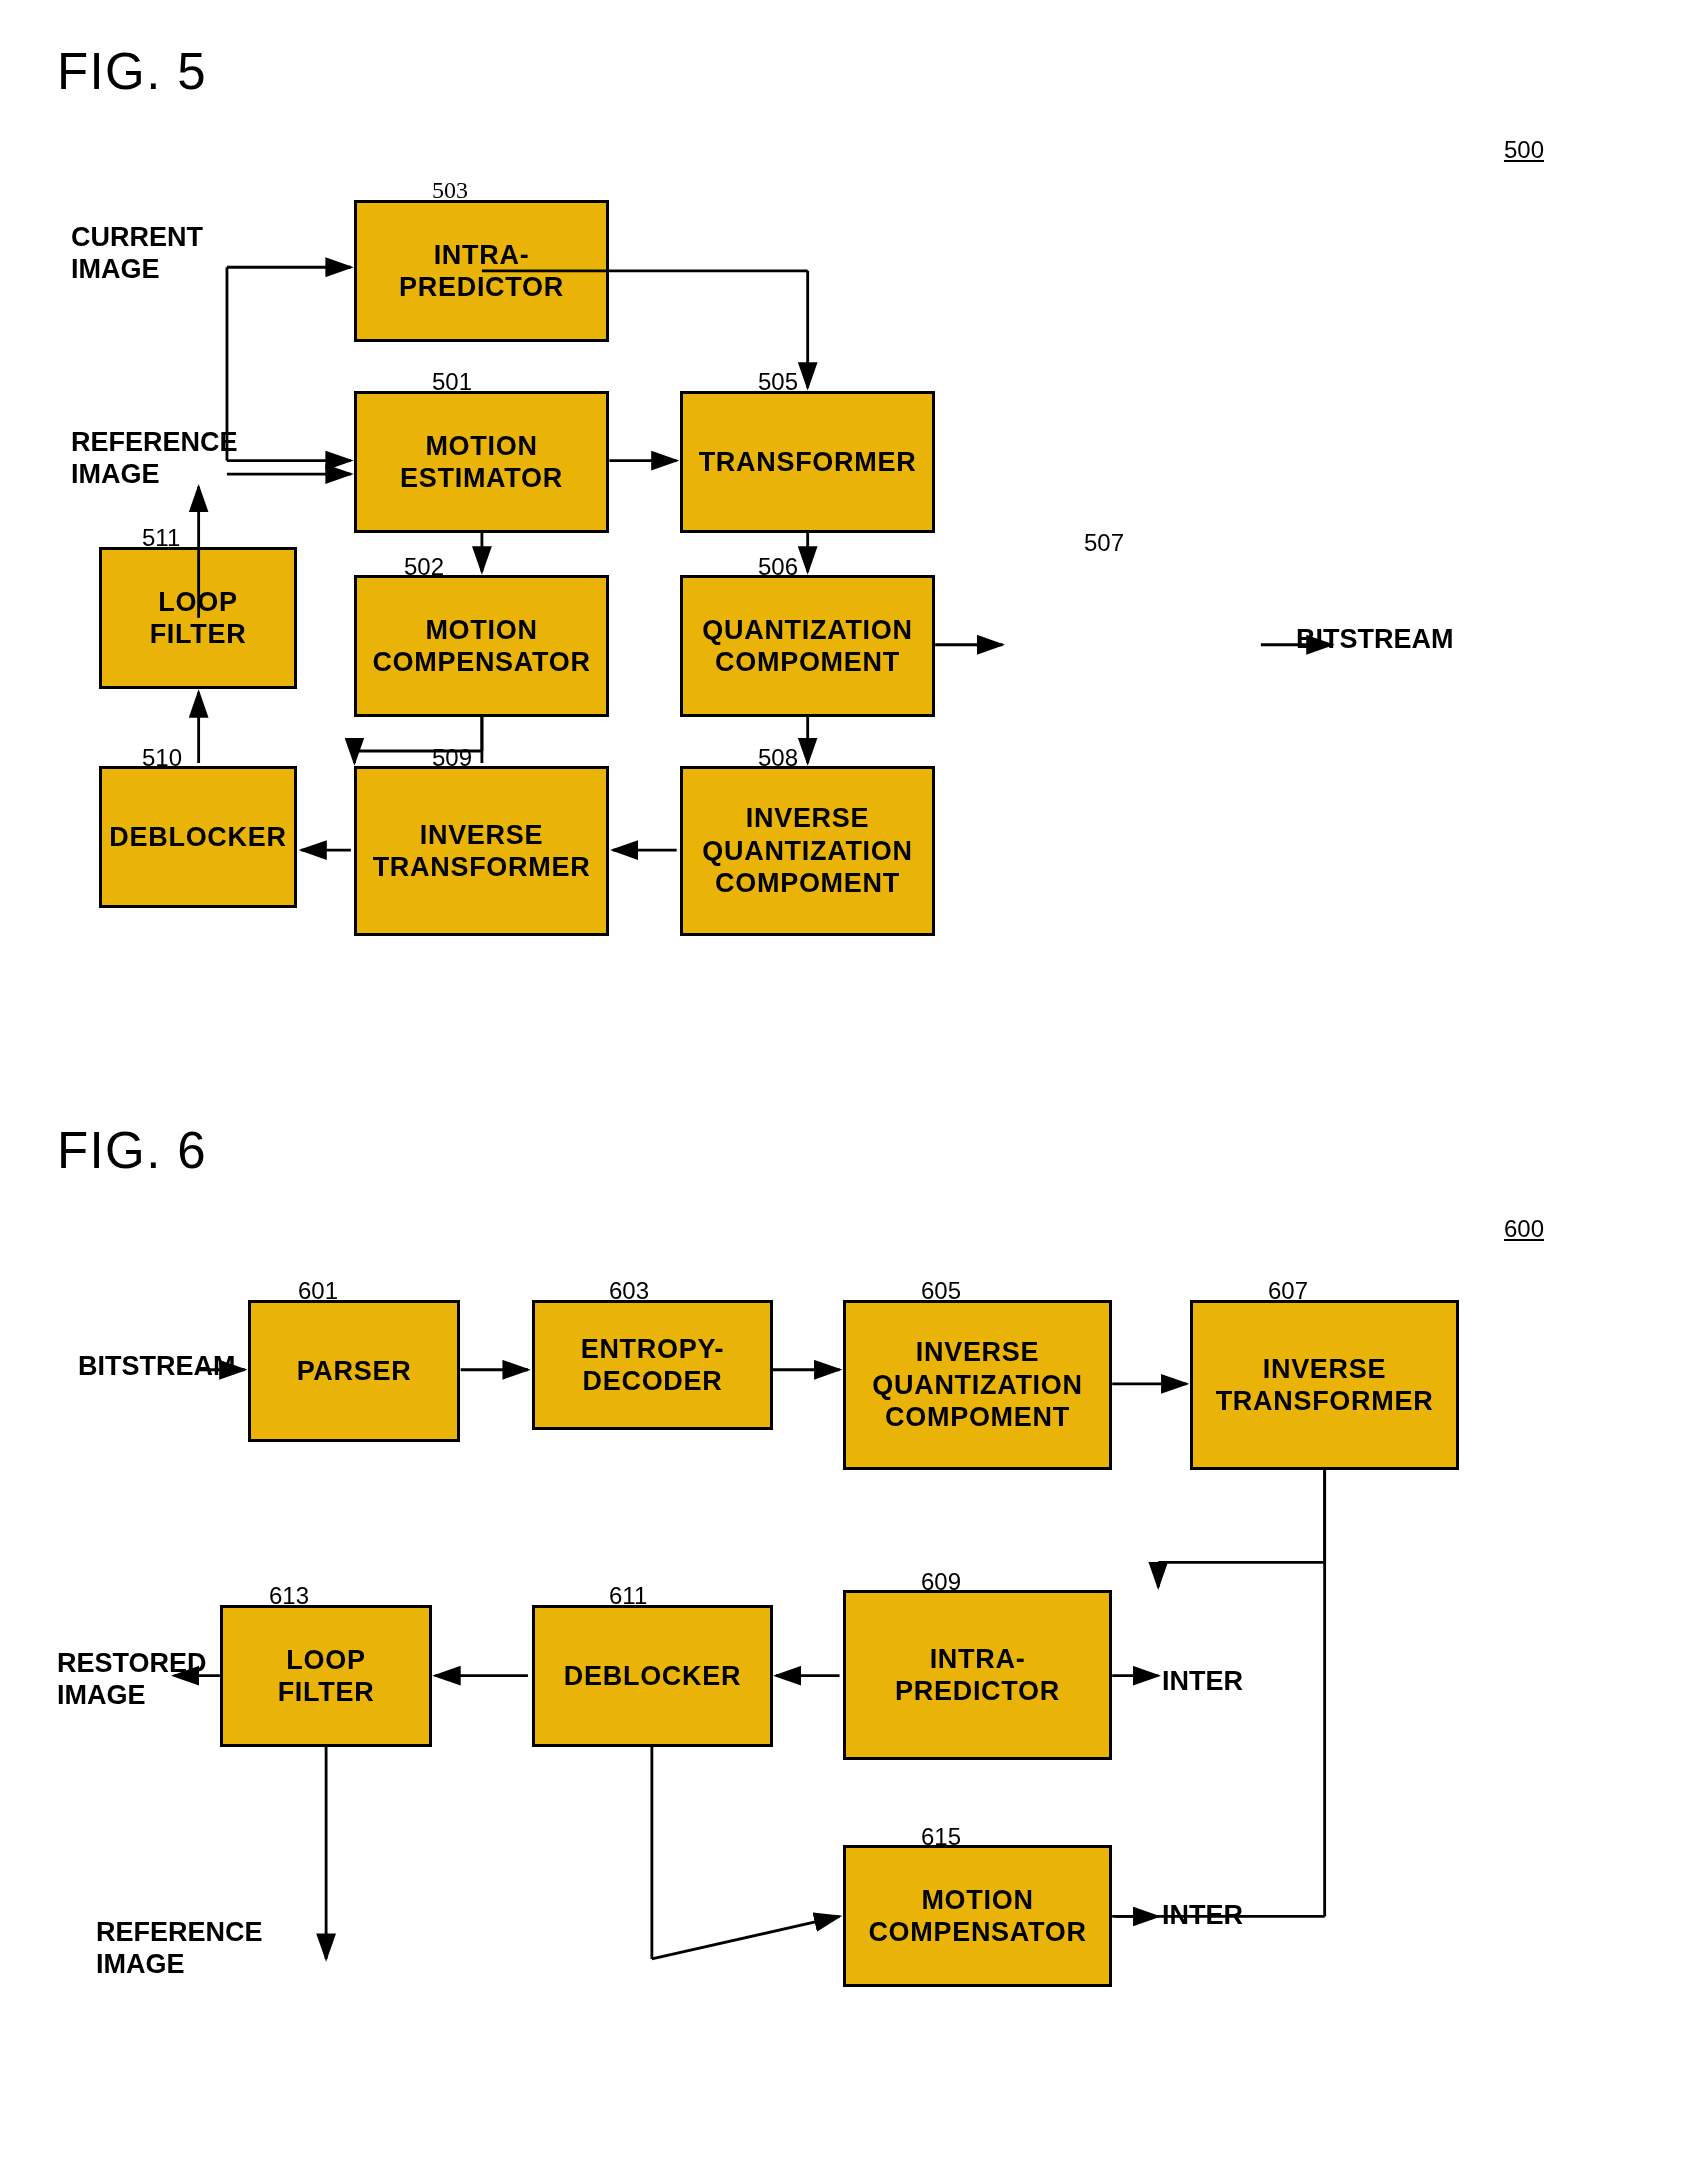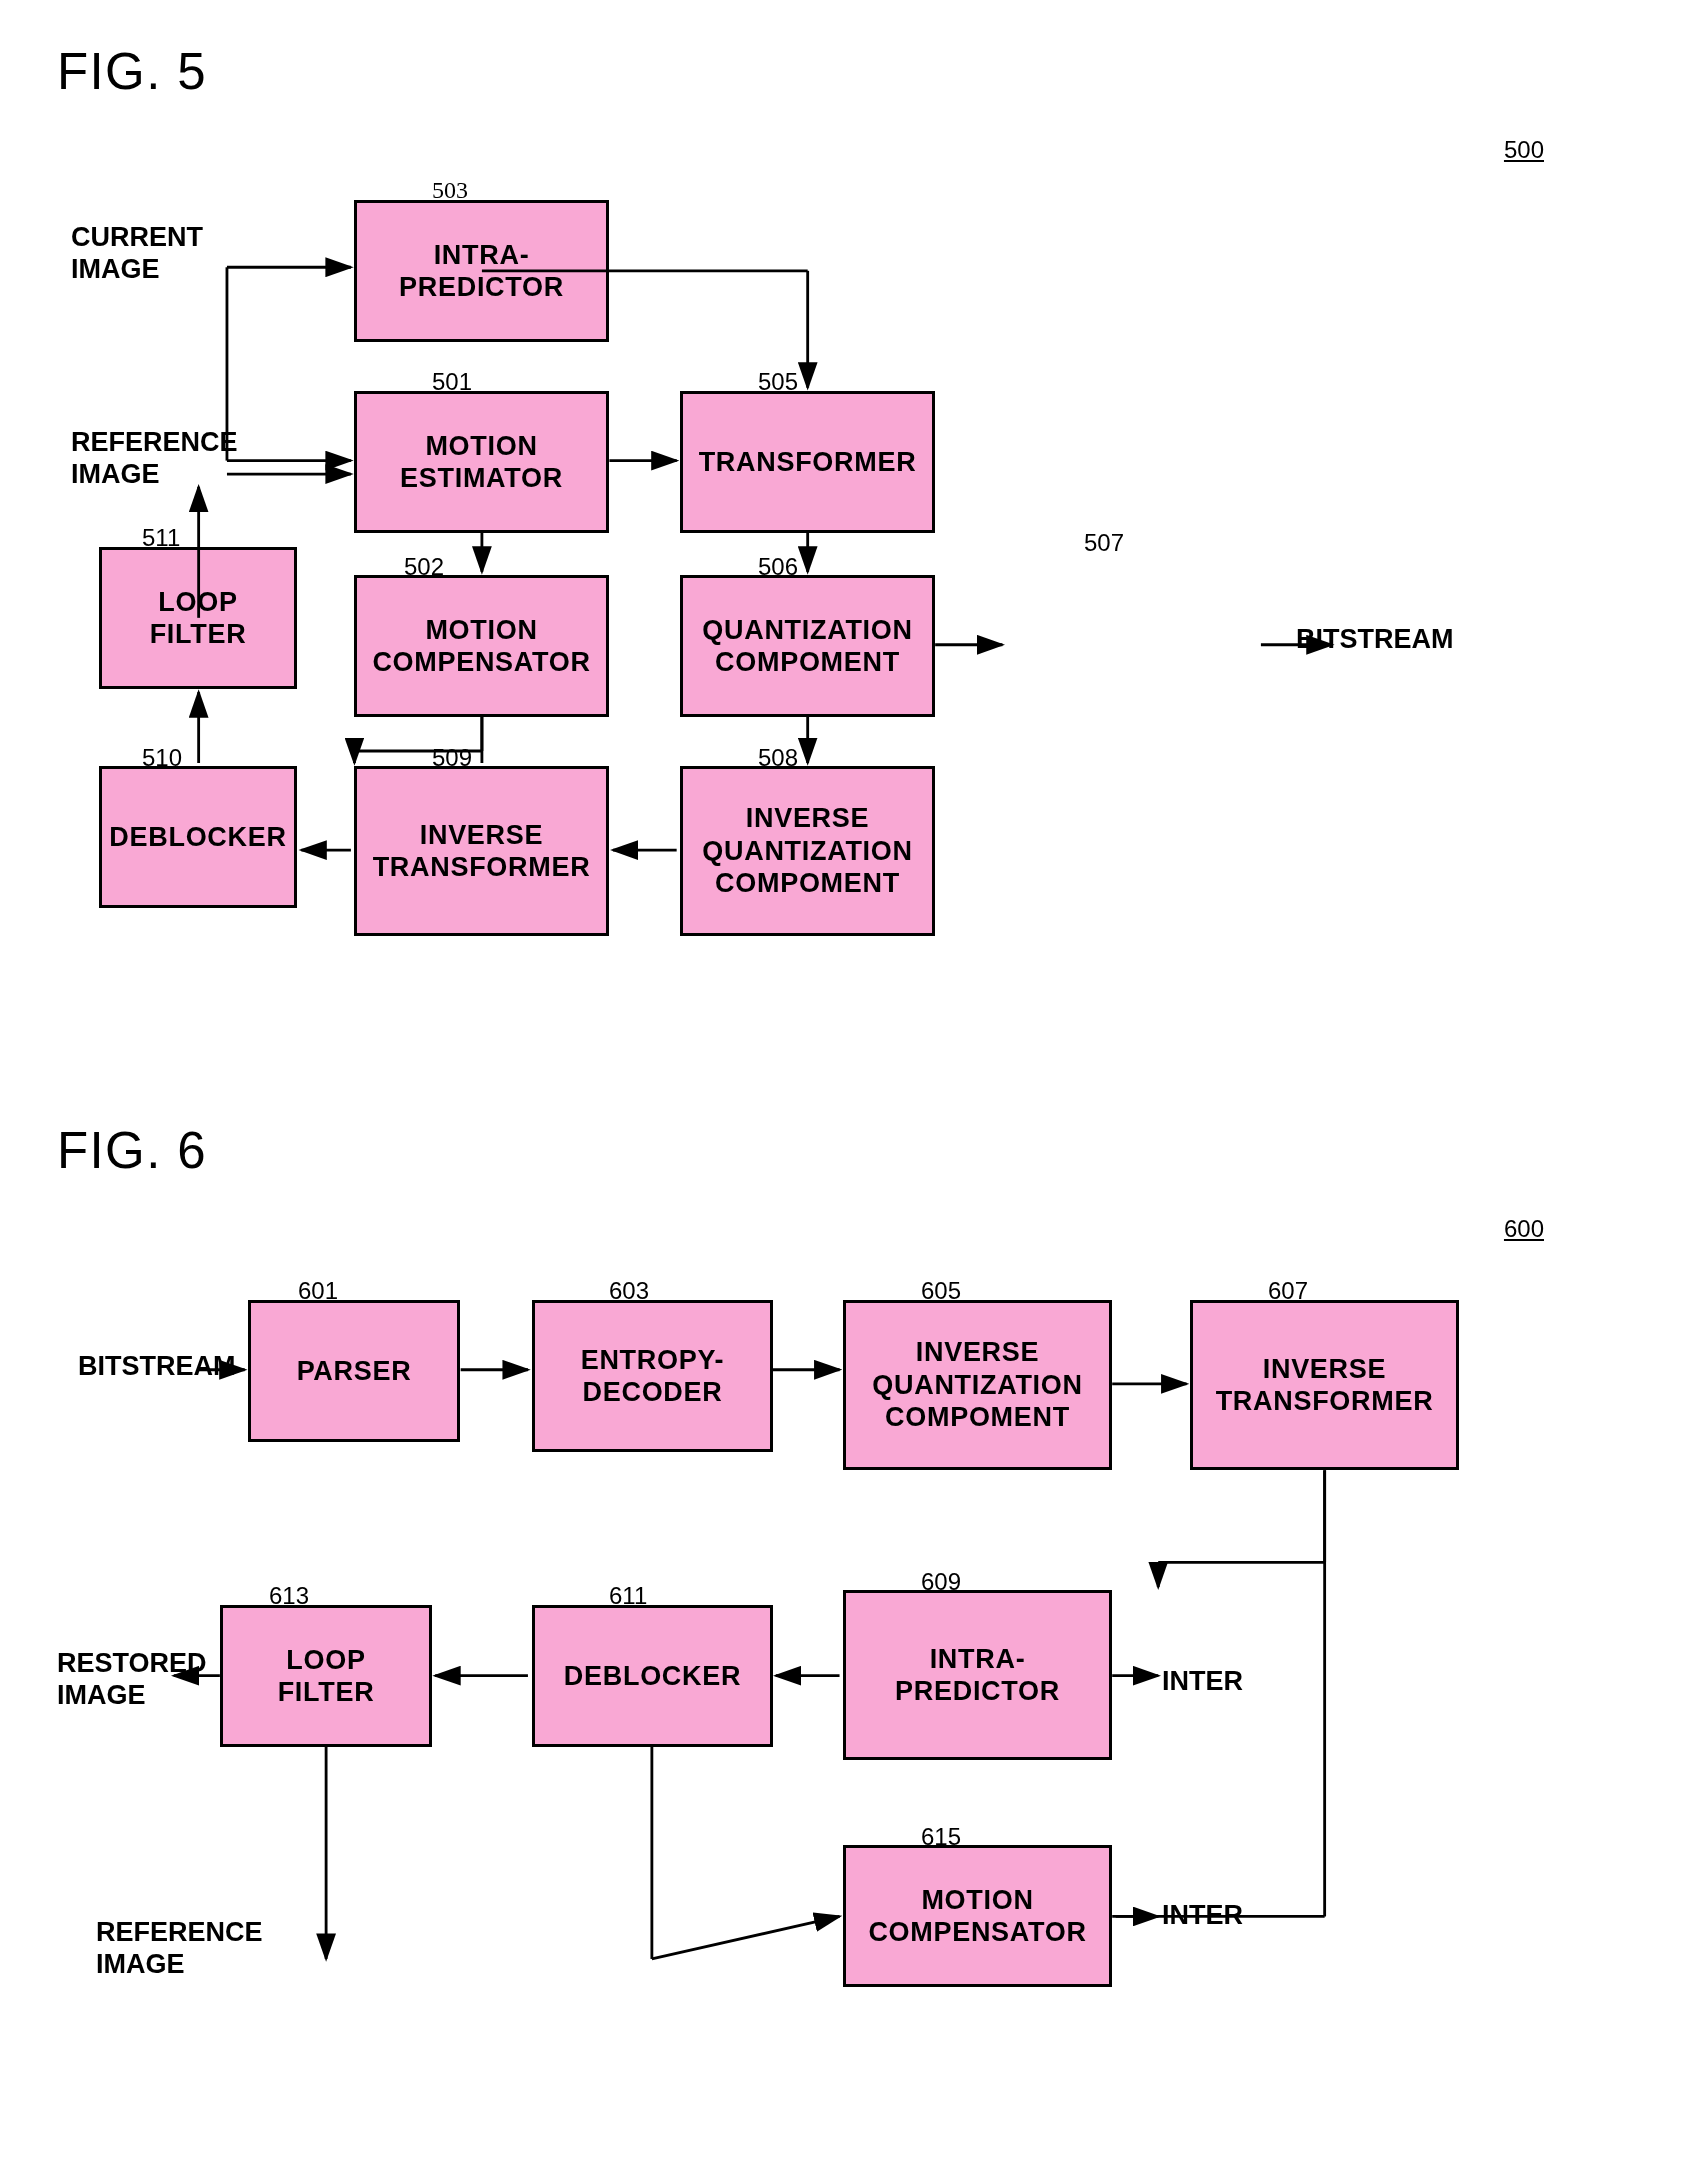--- a/index.html
+++ b/index.html
@@ -21,21 +21,21 @@
     .diagram-container {
       position: relative;
       width: 1558px;
       margin-bottom: 71px;
     }
 
     
     .box {
       position: absolute;
       border: 3.5px solid #000;
-      background: #f9a8d4;
+      background: #eab308;
       display: flex;
       align-items: center;
       justify-content: center;
       text-align: center;
       font-size: 27px;
       font-weight: bold;
       line-height: 1.2;
       letter-spacing: 0.7px;
     }
 
@@ -190,21 +190,21 @@
 
 <div class="diagram-container" style="height: 992px;">
 
   <div class="ref-num underline-500" style="right: 71px; top: 7px;">600</div>
 
   <div class="box" style="left: 191px; top: 92px; width: 212px; height: 142px;">
     <span>PARSER</span>
   </div>
   <div class="ref-num" style="left: 241px; top: 69px;">601</div>
 
-  <div class="box" style="left: 475px; top: 92px; width: 241px; height: 152px;">
+  <div class="box" style="left: 475px; top: 92px; width: 241px; height: 130px;">
     <span style="white-space:pre-line;">ENTROPY-
 DECODER</span>
   </div>
   <div class="ref-num" style="left: 552px; top: 69px;">603</div>
 
   <div class="box" style="left: 786px; top: 92px; width: 269px; height: 170px;">
     <span style="white-space:pre-line;">INVERSE
 QUANTIZATION
 COMPOMENT</span>
   </div>

